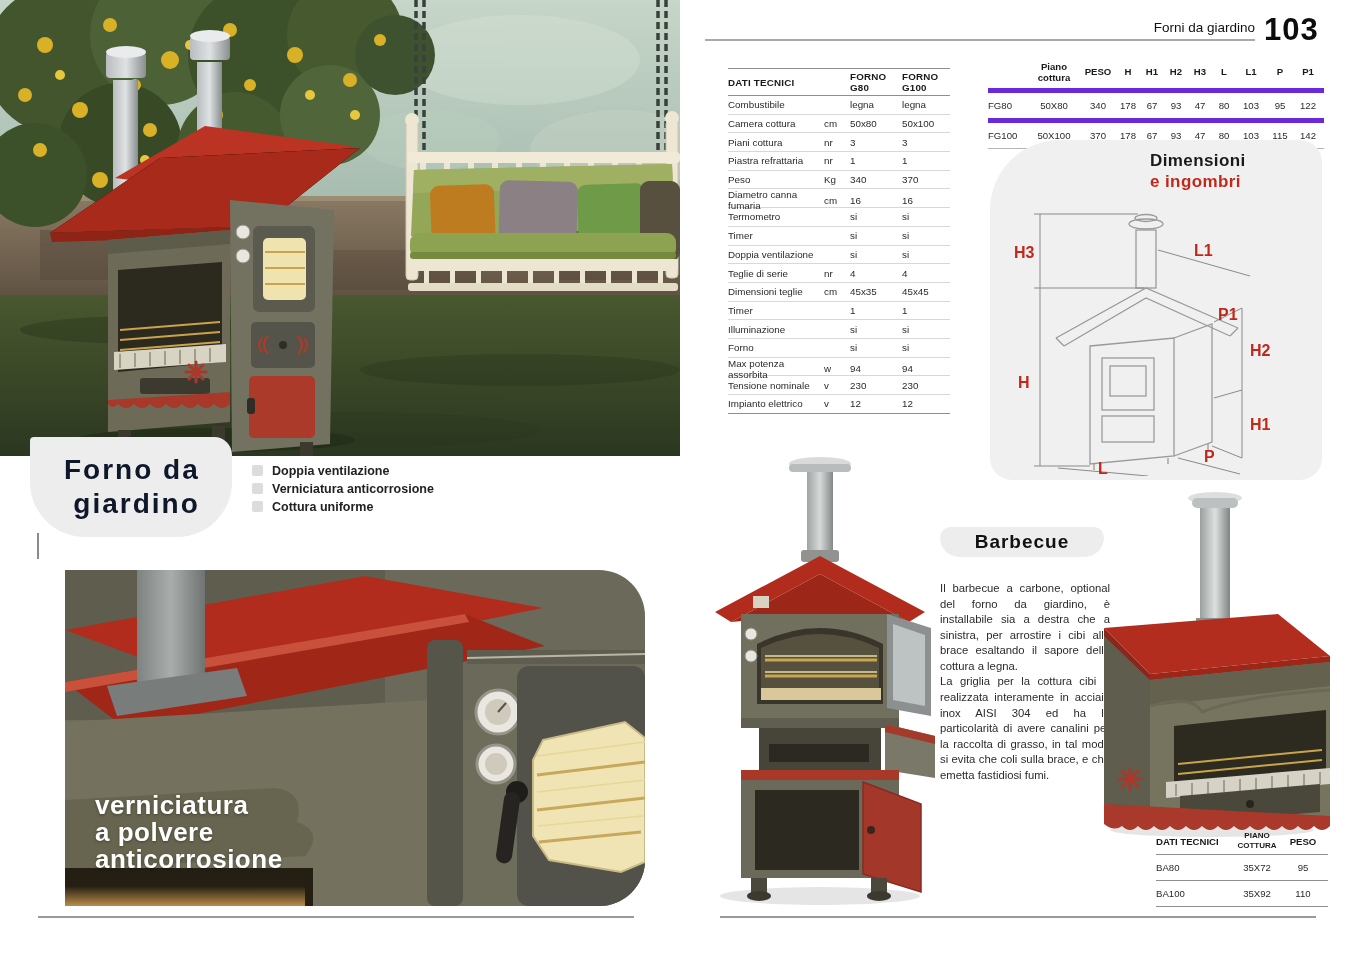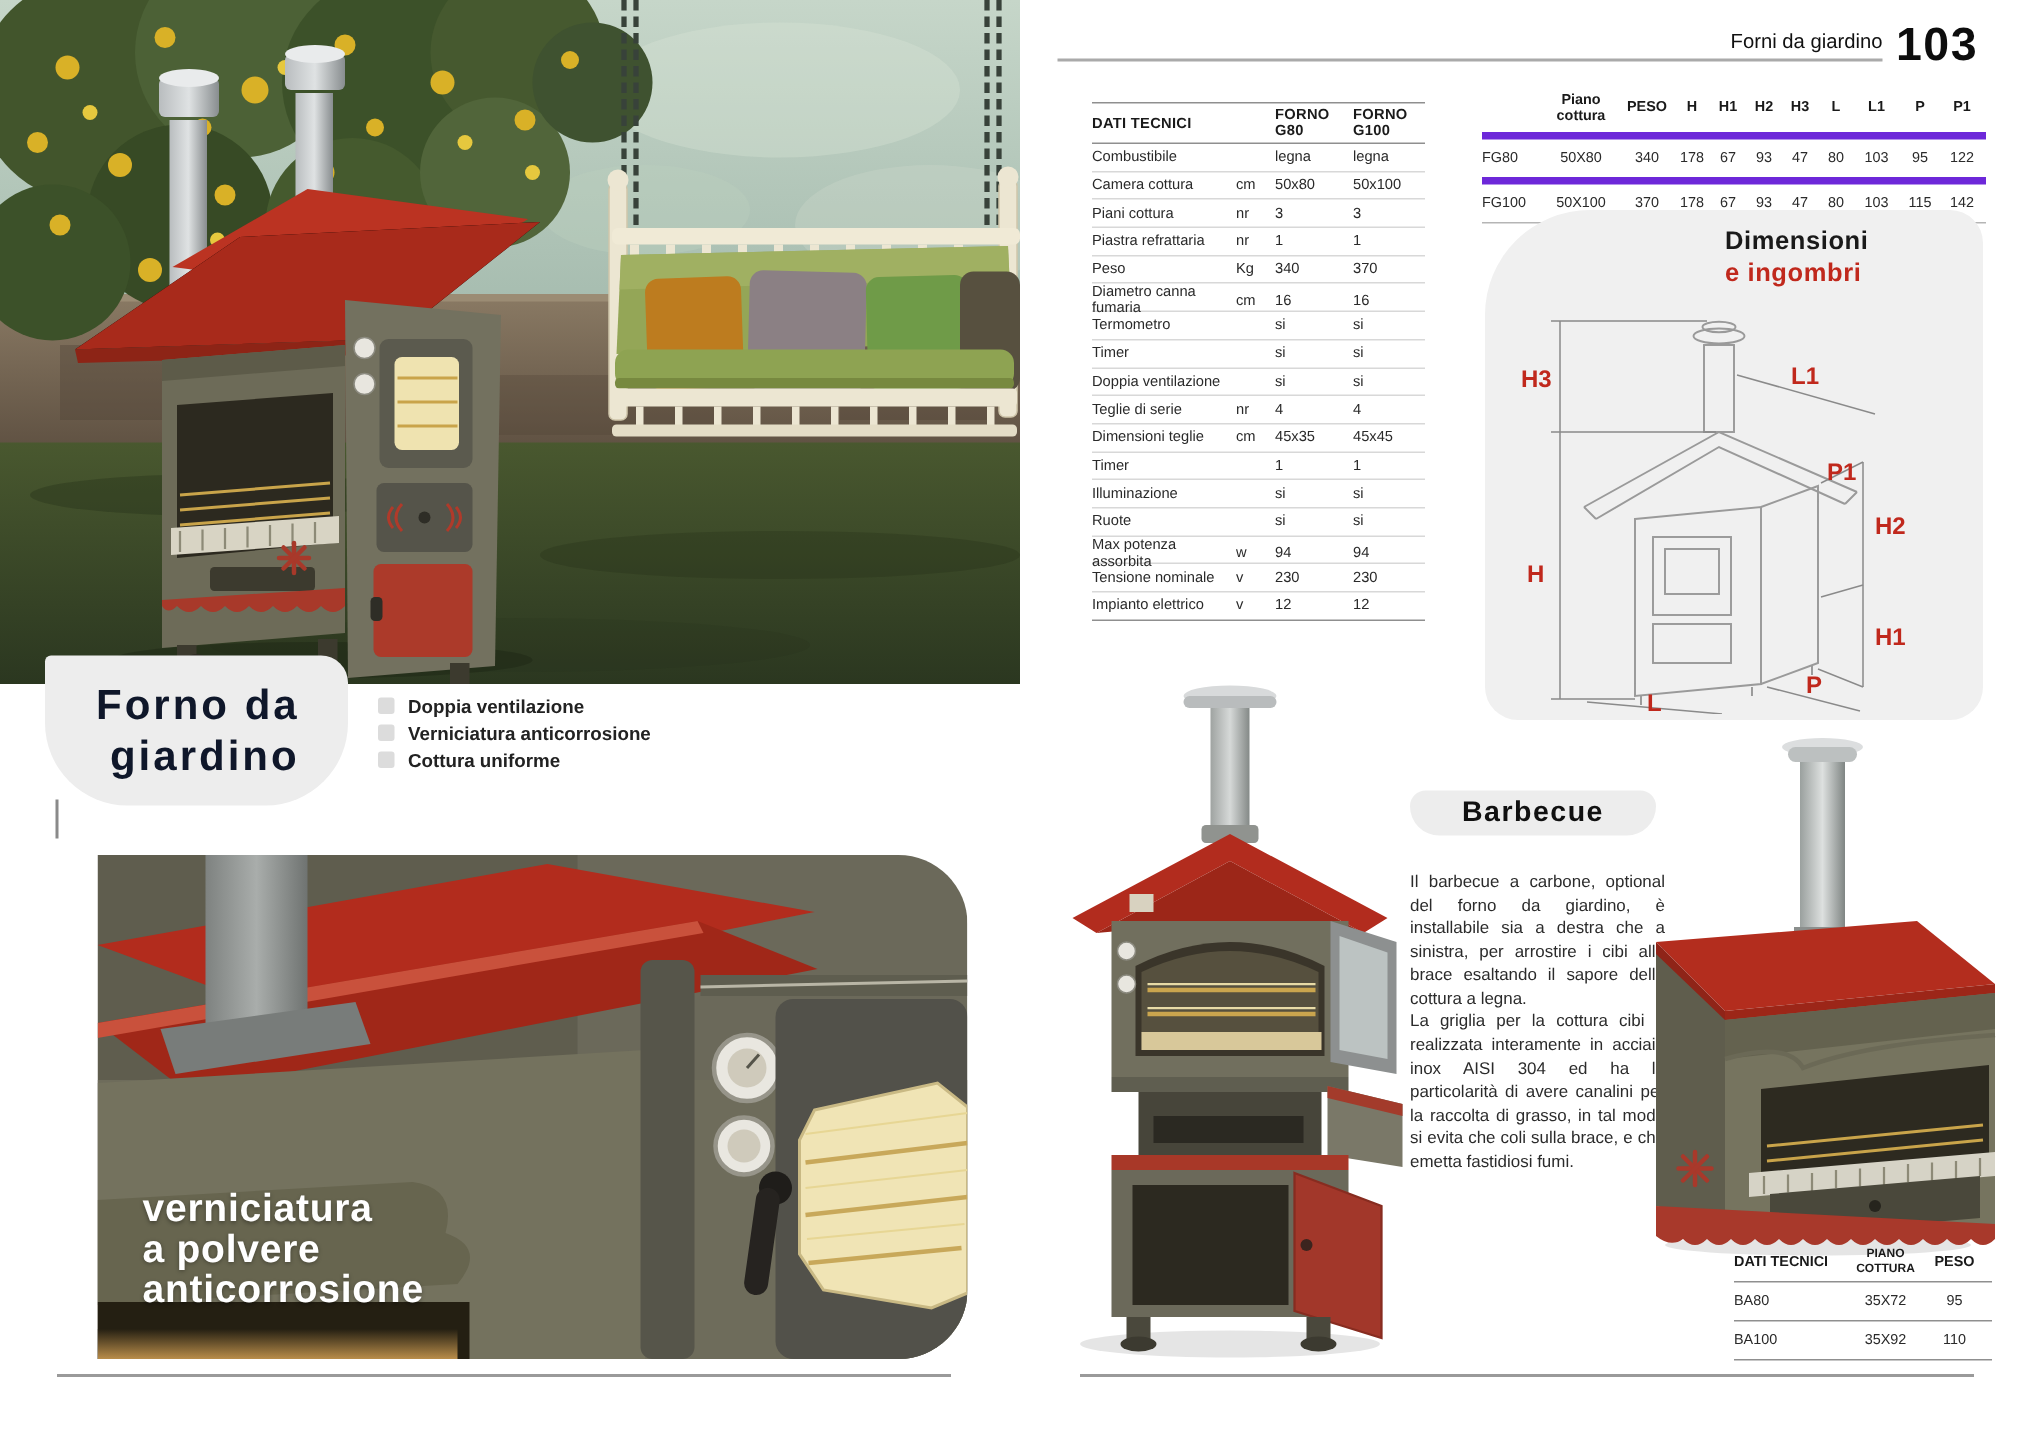--- a/index.html
+++ b/index.html
@@ -484,21 +484,21 @@
       </div>
 
       <div class="spec-row">
         <div class="c">Illuminazione</div>
         <div class="c"></div>
         <div class="c">si</div>
         <div class="c">si</div>
       </div>
 
       <div class="spec-row">
-        <div class="c">Ruote</div>
+        <div class="c">Forno</div>
         <div class="c"></div>
         <div class="c">si</div>
         <div class="c">si</div>
       </div>
 
       <div class="spec-row">
         <div class="c">Max potenza assorbita</div>
         <div class="c">w</div>
         <div class="c">94</div>
         <div class="c">94</div>

